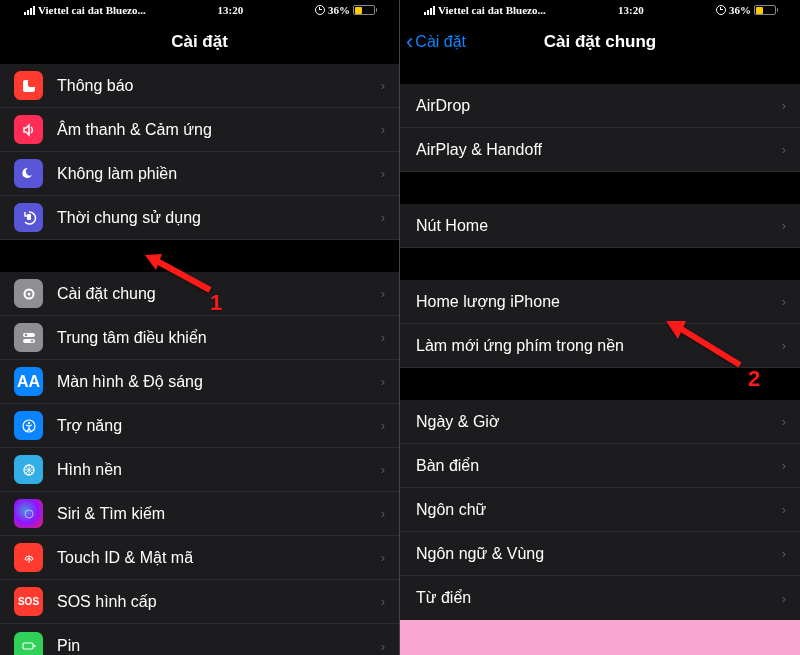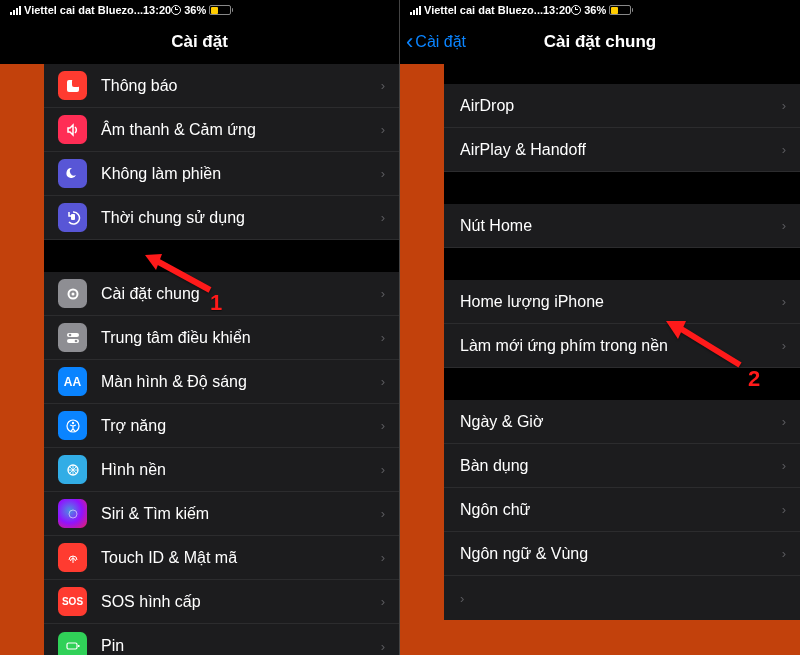--- a/index.html
+++ b/index.html
@@ -1,27 +1,27 @@
 <!DOCTYPE html>
 <html><head>
   <meta charset="utf-8">
   <style>
     * { margin: 0; padding: 0; box-sizing: border-box; }
     body { background: #333; font-family: -apple-system, "SF Pro Text", "Helvetica Neue", Arial, sans-serif; display: flex; width: 800px; height: 655px; overflow: hidden; }
     .phone { width: 400px; height: 655px; background: #000; color: #fff; display: flex; flex-direction: column; position: relative; }
     .phone.left { border-right: 1px solid #444; }
-    .statusbar { height: 20px; display: flex; align-items: center; padding: 0 10px; font-size: 11px; font-weight: 600; }
+    .statusbar { height: 20px; display: flex; align-items: center; justify-content: space-between; padding: 0 24px; font-size: 11px; font-weight: 600; font-family: Liberation Serif, serif; }
     .sb-left, .sb-right { display: flex; align-items: center; gap: 3px; }
     .sb-mid { display: flex; align-items: center; gap: 3px; }
     .carrier-name { font-size: 11px; }
     .navbar { height: 44px; position: relative; display: flex; align-items: center; justify-content: center; }
     .nav-title { font-size: 17px; font-weight: 700; }
     .nav-back { position: absolute; left: 6px; display: flex; align-items: center; color: #0a84ff; font-size: 16px; }
     .nav-back .chev { font-size: 22px; line-height: 1; margin-right: 2px; }
-    .body-scroll { flex: 1; overflow: hidden; background: #c2410c; padding-left: 44px; }
+    .body-scroll { flex: 1; overflow: hidden; background: #f9a8d4; }
     .section-gap { height: 32px; background: #000; }
     .row { background: #1c1c1e; height: 44px; display: flex; align-items: center; padding: 0 14px 0 14px; border-bottom: 0.5px solid #2c2c2e; position: relative; }
     .row.no-icon-pad { padding-left: 16px; }
     .row:last-child { border-bottom: none; }
     .icon { width: 29px; height: 29px; border-radius: 6.5px; display: flex; align-items: center; justify-content: center; margin-right: 14px; flex-shrink: 0; }
     .label { font-size: 16px; color: #fff; flex: 1; }
     .chevron { color: #5a5a5e; font-size: 13px; font-weight: 400; }
     .arrow { position: absolute; z-index: 10; }
     .arrow-svg { filter: drop-shadow(0 1px 1px rgba(0,0,0,.5)); }
     .num-label { position: absolute; color: #ff1a1a; font-weight: 700; font-size: 22px; z-index: 11; text-shadow: 0 1px 1px rgba(0,0,0,.5);}
@@ -123,21 +123,21 @@
             <circle cx="5" cy="5" r="1.3" fill="#8e8e93"></circle>
             <rect x="2" y="9" width="12" height="4" rx="2" fill="#fff"></rect>
             <circle cx="11" cy="11" r="1.3" fill="#8e8e93"></circle>
           </svg>
       </div>
       <span class="label">Trung tâm điều khiển</span>
       <span class="chevron">›</span>
     </div>
     <div class="row">
       <div class="icon" style="background:#0a84ff">
-        <span style="color:#fff;font-size:12px;font-weight:700">AA</span>
+        <span style="color:#fff;font-size:16px;font-weight:700">AA</span>
       </div>
       <span class="label">Màn hình &amp; Độ sáng</span>
       <span class="chevron">›</span>
     </div>
     <div class="row">
       <div class="icon" style="background:#0a84ff">
         <svg width="16" height="16" viewBox="0 0 16 16">
             <circle cx="8" cy="8" r="6" fill="none" stroke="#fff" stroke-width="1.2"></circle>
             <circle cx="8" cy="5" r="1.2" fill="#fff"></circle>
             <path d="M5 7l3 1 3-1M8 8v3l-2 2M8 11l2 2" stroke="#fff" stroke-width="1.2" fill="none"></path>
@@ -252,32 +252,33 @@
     <div class="row no-icon-pad">
       <span class="label">Làm mới ứng phím trong nền</span>
       <span class="chevron">›</span>
     </div>
     <div class="section-gap"></div>
     <div class="row no-icon-pad">
       <span class="label">Ngày &amp; Giờ</span>
       <span class="chevron">›</span>
     </div>
     <div class="row no-icon-pad">
-      <span class="label">Bàn dụng</span>
+      <span class="label">Bàn điển</span>
       <span class="chevron">›</span>
     </div>
     <div class="row no-icon-pad">
       <span class="label">Ngôn chữ</span>
       <span class="chevron">›</span>
     </div>
     <div class="row no-icon-pad">
       <span class="label">Ngôn ngữ &amp; Vùng</span>
       <span class="chevron">›</span>
     </div>
     <div class="row no-icon-pad">
+      <span class="label">Từ điển</span>
       <span class="chevron">›</span>
     </div>
   </div>
 
   <div class="arrow" style="top:315px;left:260px">
     <svg class="arrow-svg" width="90" height="60" viewBox="0 0 90 60">
       <path d="M80 50 L18 12" stroke="#ff1a1a" stroke-width="6" fill="none"></path>
       <path d="M6 6 L26 6 L18 24 Z" fill="#ff1a1a"></path>
     </svg>
   </div>

